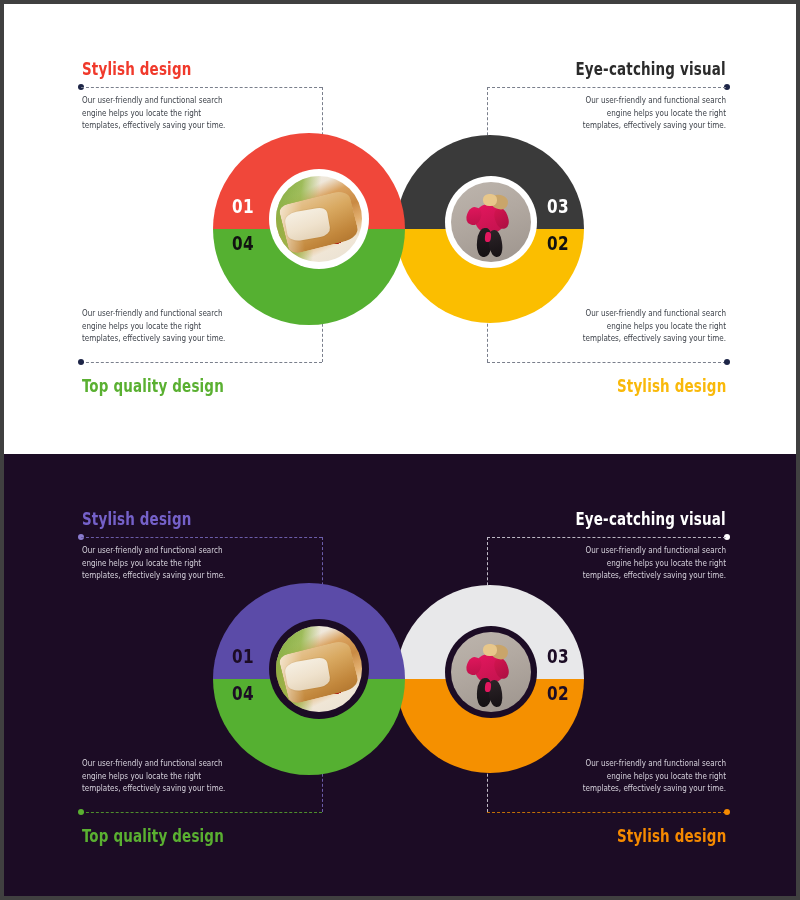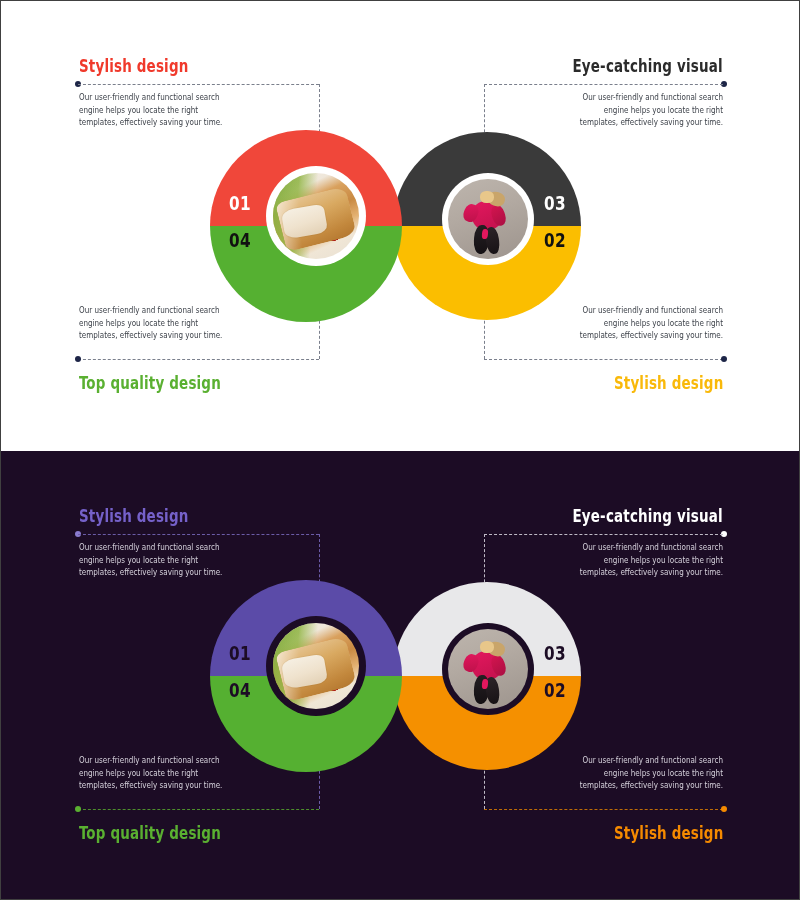--- a/index.html
+++ b/index.html
@@ -10,21 +10,21 @@
     font-family: "Liberation Sans", "DejaVu Sans", sans-serif;
     background: #ffffff;
     overflow: hidden;
   }
 
   #page {
     position: relative;
     width: 800px;
     height: 900px;
     background: #ffffff;
-    border: 1px solid #404040;
+    border: 4px solid #404040;
     overflow: hidden;
   }
 
   
   .panel {
     position: absolute;
     left: 0;
     width: 800px;
     overflow: hidden;
   }

